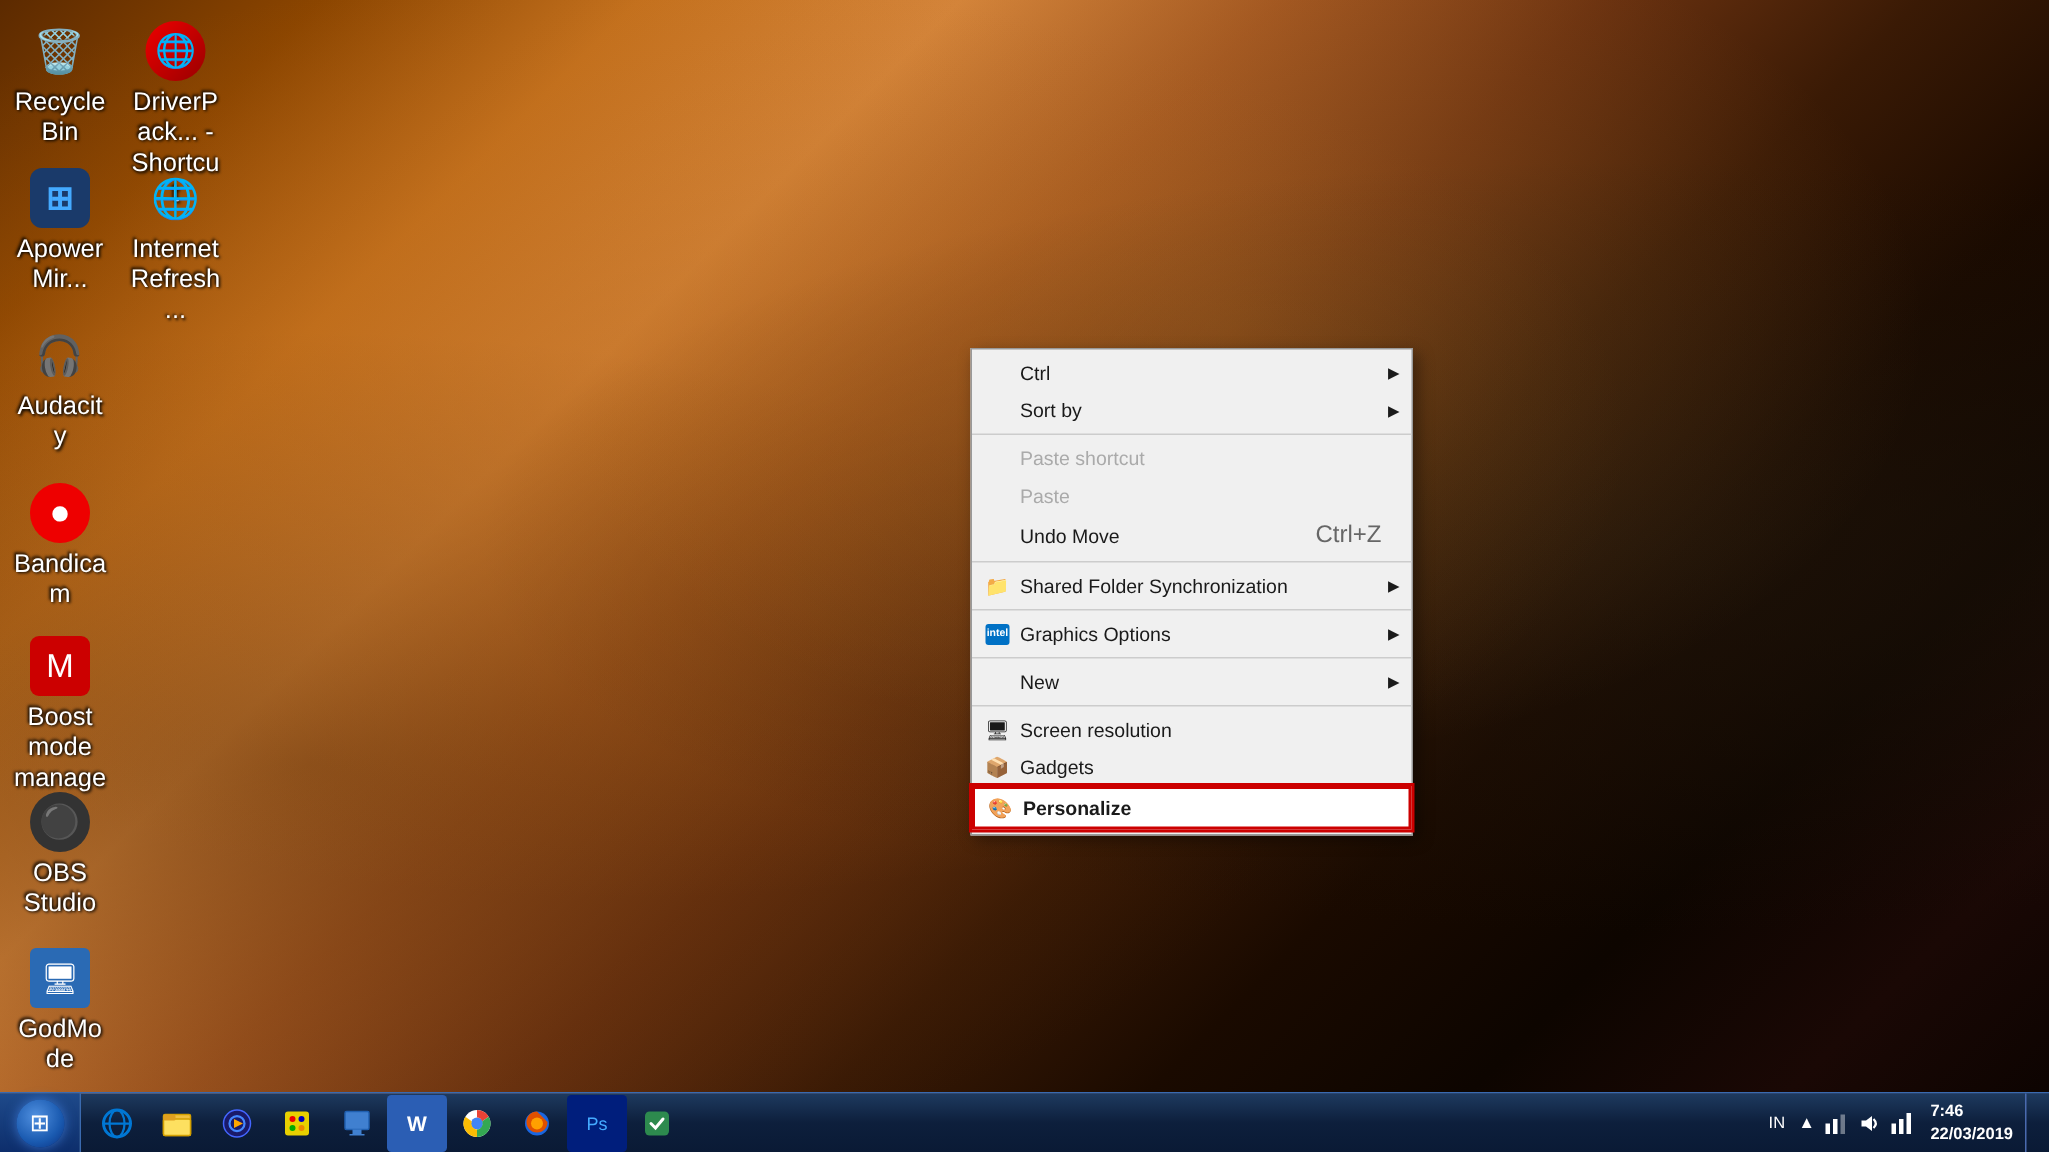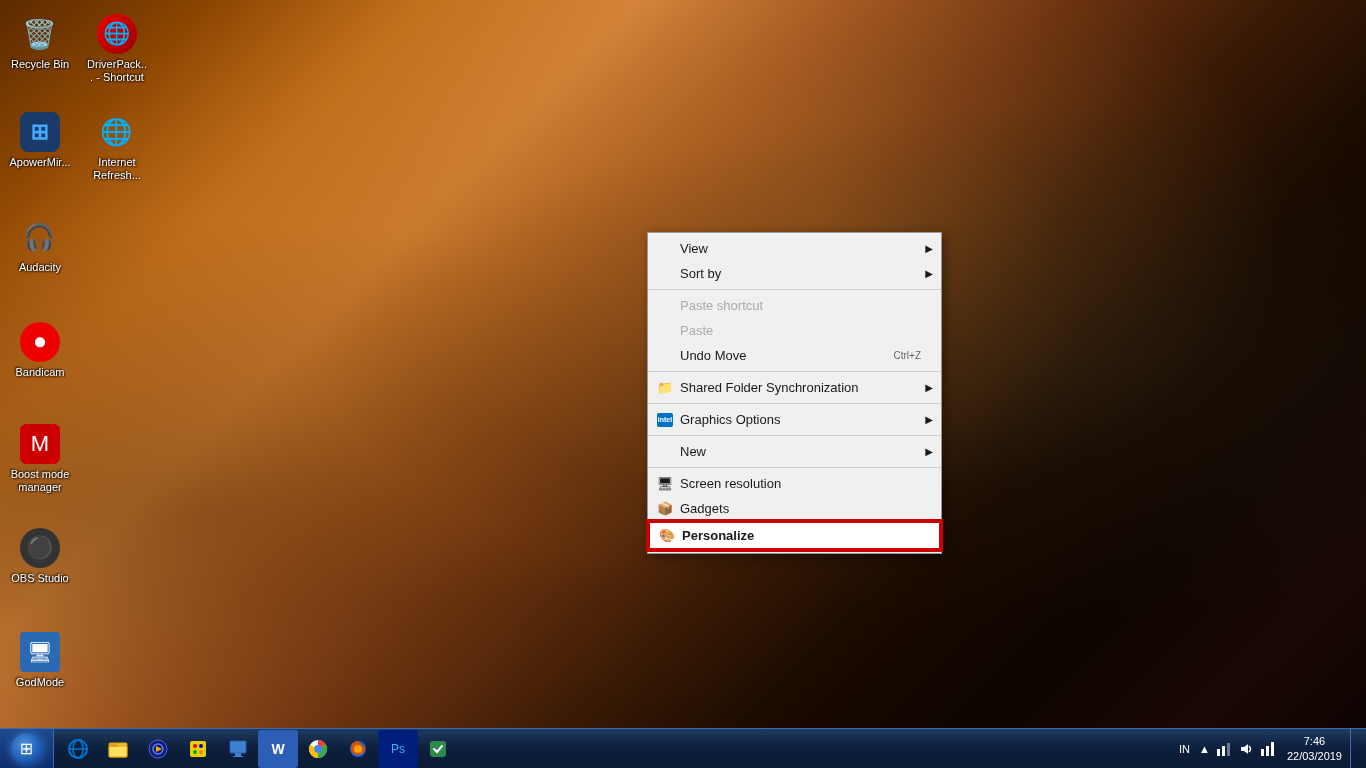--- a/index.html
+++ b/index.html
@@ -123,26 +123,27 @@
       justify-content: center;
       color: white;
       font-size: 11px;
       cursor: pointer;
       padding: 0 3px;
     }
 
     .tray-clock {
       display: flex;
       flex-direction: column;
-      align-items: center;
+      align-items: flex-start;
       color: white;
       font-size: 11px;
       line-height: 1.3;
       padding: 0 8px;
       cursor: pointer;
+      font-weight: bold;
     }
 
     .tray-language {
       color: white;
       font-size: 11px;
       padding: 0 6px;
     }
 
     
     .desktop-icon {
@@ -162,21 +163,21 @@
       height: 40px;
       display: flex;
       align-items: center;
       justify-content: center;
       font-size: 28px;
       border-radius: 6px;
     }
 
     .desktop-icon .icon-label {
       color: white;
-      font-size: 11px;
+      font-size: 17px;
       text-align: center;
       text-shadow: 1px 1px 2px black, -1px -1px 2px black;
       line-height: 1.2;
       word-break: break-word;
     }
 
     
     #context-menu {
       position: absolute;
       left: 647px;
@@ -225,21 +226,21 @@
       height: 18px;
       display: flex;
       align-items: center;
       justify-content: center;
       font-size: 12px;
     }
 
     .menu-item .shortcut {
       margin-left: auto;
       color: #666;
-      font-size: 10px;
+      font-size: 16px;
     }
 
     .menu-separator {
       height: 1px;
       background: #ccc;
       margin: 3px 0;
     }
 
     
     .intel-icon {
@@ -304,21 +305,21 @@
 </div>
 
 <div class="desktop-icon" style="top:628px;left:5px;">
   <div class="icon-img" style="background:#2a6ab4;border-radius:4px;font-size:20px;color:white;display:flex;align-items:center;justify-content:center;">🖥</div>
   <span class="icon-label">GodMode</span>
 </div>
 
 <div id="context-menu">
 
   <div class="menu-item">
-    <span>View</span>
+    <span>Ctrl</span>
     <span class="arrow">▶</span>
   </div>
 
   <div class="menu-item">
     <span>Sort by</span>
     <span class="arrow">▶</span>
   </div>
 
 
   <div class="menu-separator"></div>

